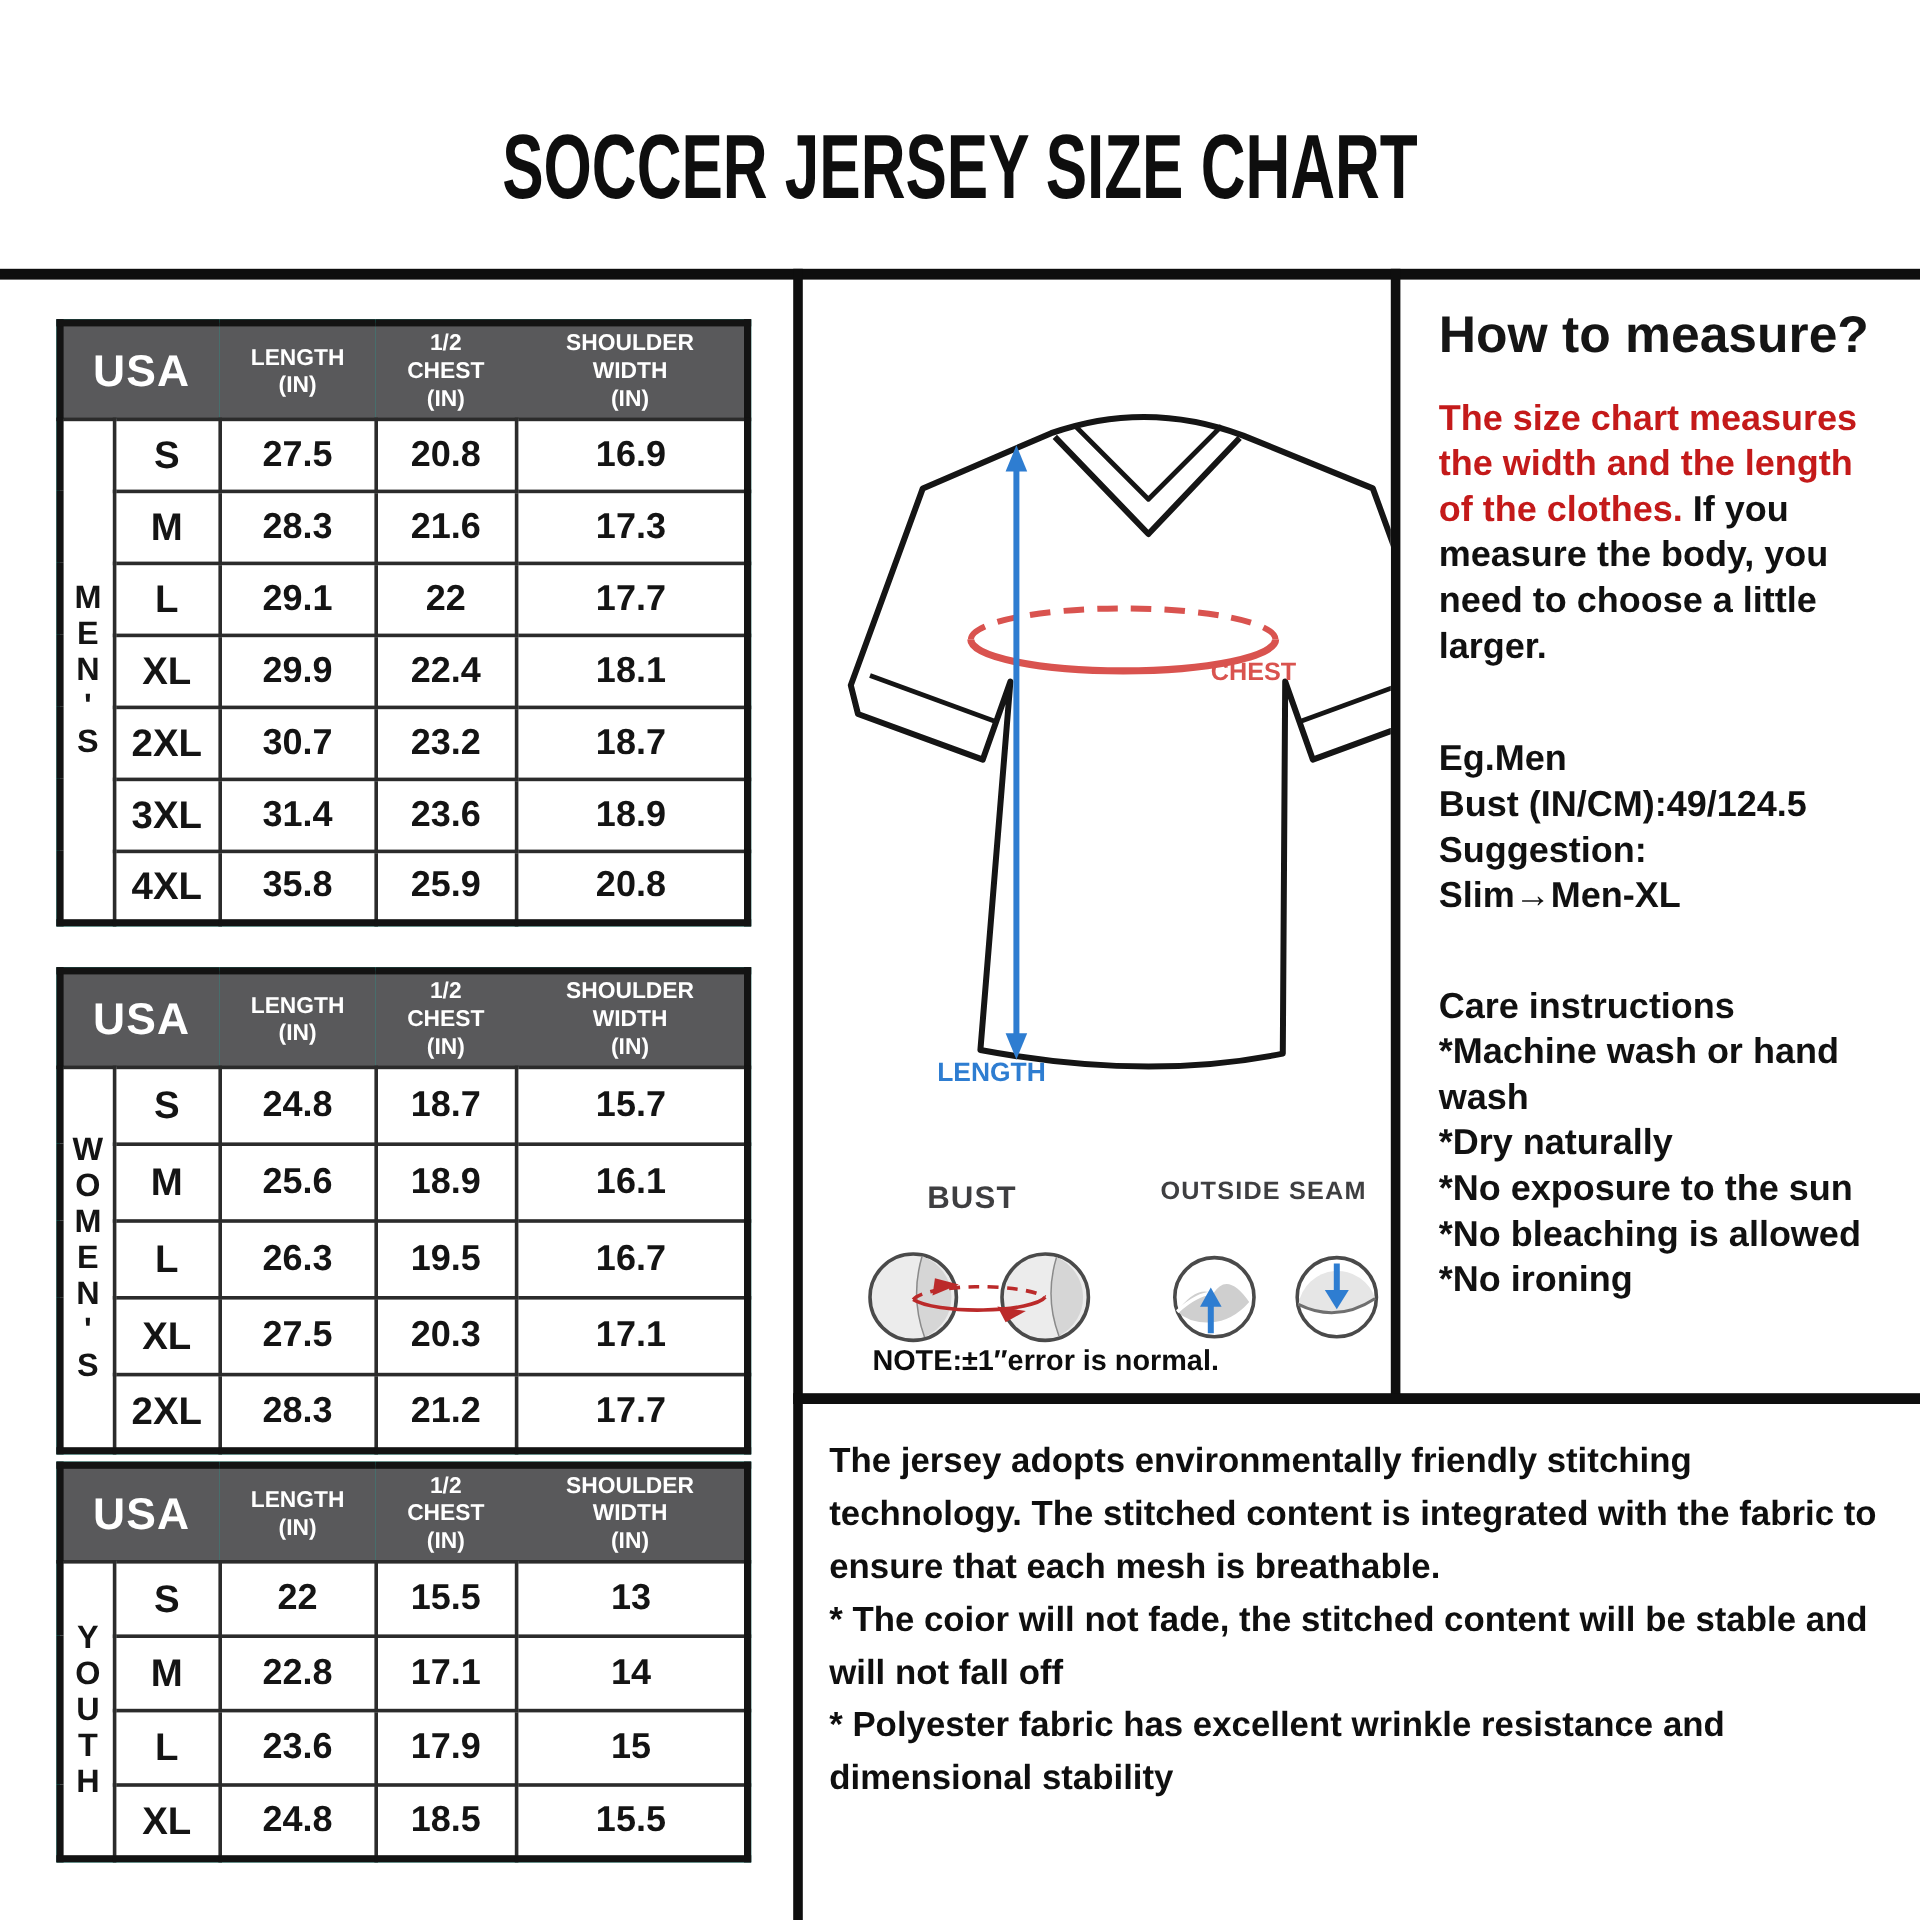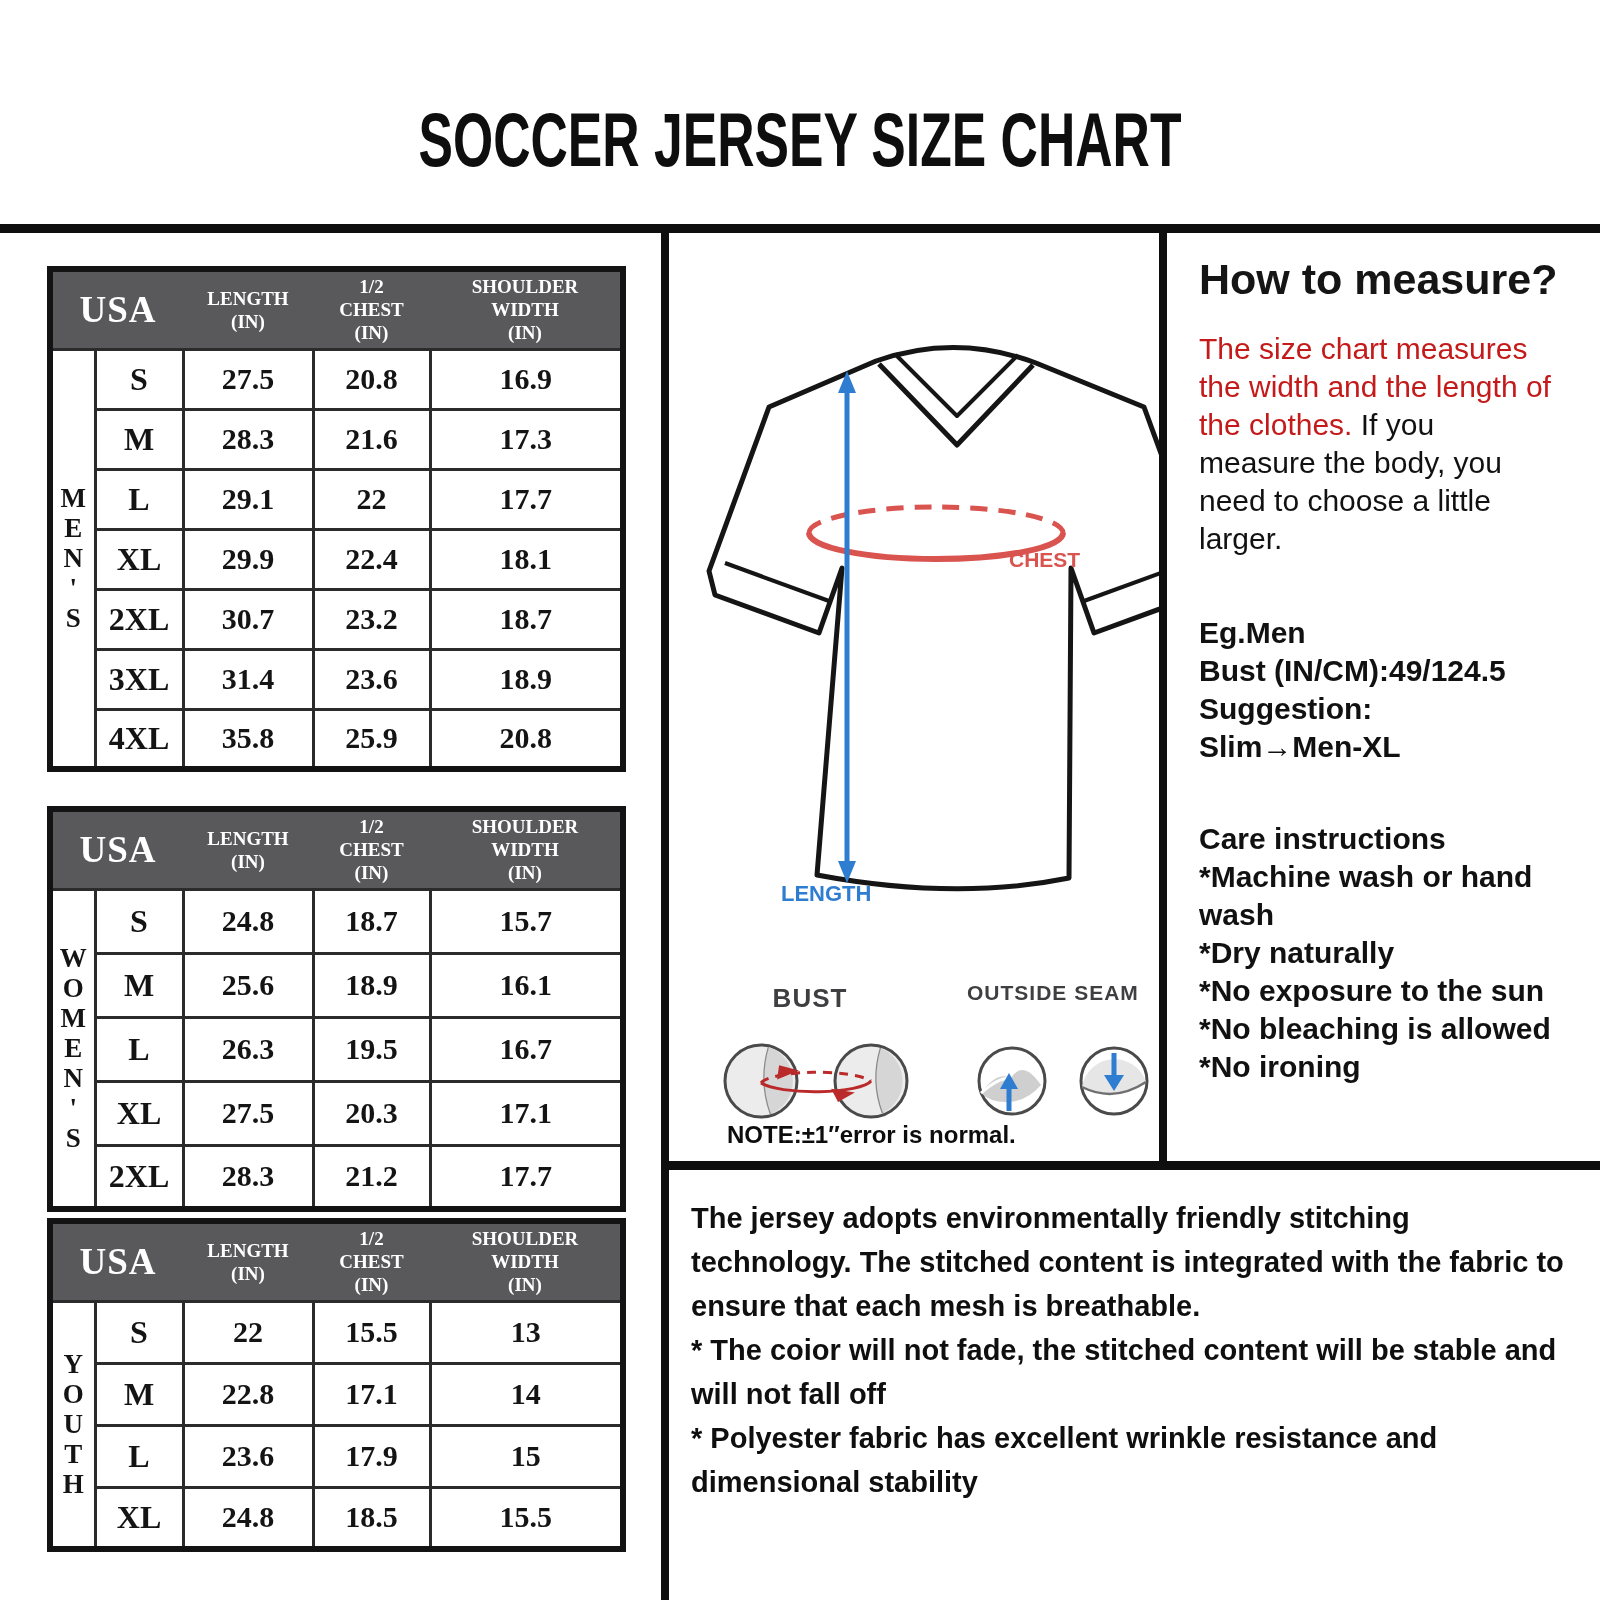--- a/index.html
+++ b/index.html
@@ -13,21 +13,21 @@
 
   
   .rule{position:absolute;background:#0e0e0e;}
   .rule.h-top{left:0;top:224px;width:1600px;height:9px;}
   .rule.v-left{left:661px;top:224px;width:8px;height:1376px;}
   .rule.v-right{left:1159px;top:224px;width:8px;height:946px;}
   .rule.h-mid{left:661px;top:1161px;width:939px;height:9px;}
 
   
   table.size-table{position:absolute;left:47px;border-collapse:collapse;table-layout:fixed;
-                   width:573px;border:6px solid #131313;background:#14b8a6;font-family:Liberation Serif, serif;}
+                   width:573px;border:6px solid #131313;background:#14b8a6;}
   table.t-men{top:266px;}  table.t-women{top:806px;}  table.t-youth{top:1218px;}
   table.size-table thead tr{height:80px;}
   table.t-men tbody tr{height:60px;}
   table.t-women tbody tr{height:64px;}
   table.t-youth tbody tr{height:62px;}
   table.size-table th{background:#59595b;color:#fff;border:none;vertical-align:middle;
                       font-weight:700;padding:0;}
   th.h-usa{font-size:37px;letter-spacing:1px;}
   th.h-col{font-size:19px;line-height:23px;white-space:pre-line;}
   table.size-table td{border:3px solid #2b2b2b;text-align:center;vertical-align:middle;
@@ -40,21 +40,21 @@
   .mid{position:absolute;left:669px;top:233px;width:490px;height:928px;}
   .mid .lbl{position:absolute;font-weight:700;color:#3f3f41;letter-spacing:1px;}
   .lbl.bust{left:66px;top:750px;width:150px;text-align:center;font-size:26px;}
   .lbl.seam{left:298px;top:748px;width:200px;font-size:21px;}
   .note{position:absolute;left:58px;top:888px;font-size:24px;font-weight:700;color:#0d0d0d;}
 
   
   .right{position:absolute;left:1167px;top:233px;width:433px;height:928px;
          padding-left:32px;box-sizing:border-box;}
   .right h2{margin:22px 0 0 0;font-size:43px;font-weight:600;color:#151515;}
-  .right .intro{width:352px;margin:26px 0 0 0;font-size:30px;line-height:38px;font-weight:400;}
+  .right .intro{width:352px;margin:26px 0 0 0;font-size:30px;line-height:38px;font-weight:700;}
   .right .intro .red{color:#c41a1a;}
   .right .eg{margin-top:56px;font-size:30px;line-height:38px;font-weight:600;}
   .right .care{margin-top:54px;width:358px;font-size:30px;line-height:38px;font-weight:600;}
 
   
   .footer{position:absolute;left:669px;top:1170px;width:931px;height:430px;
           box-sizing:border-box;padding:26px 18px 0 22px;}
   .footer p{margin:0;width:880px;font-size:29px;line-height:44px;font-weight:600;color:#0f0f0f;}
 </style>
 </head>

